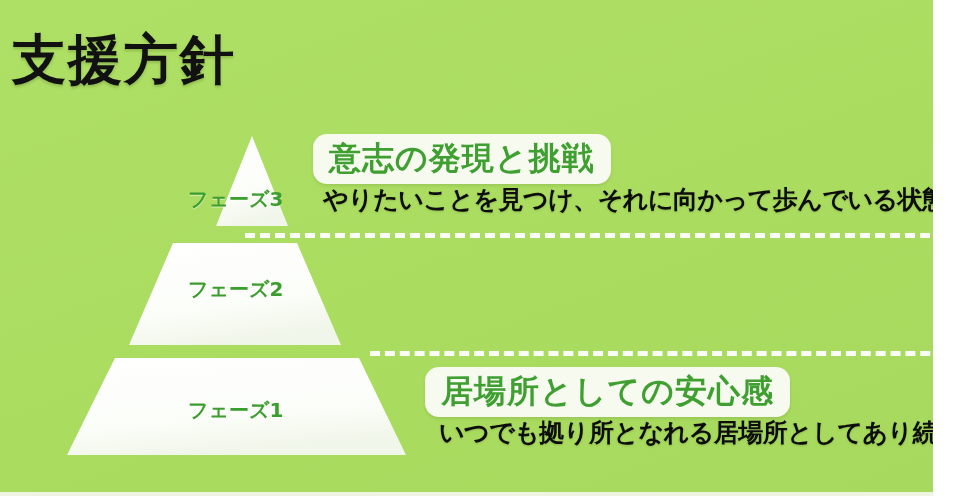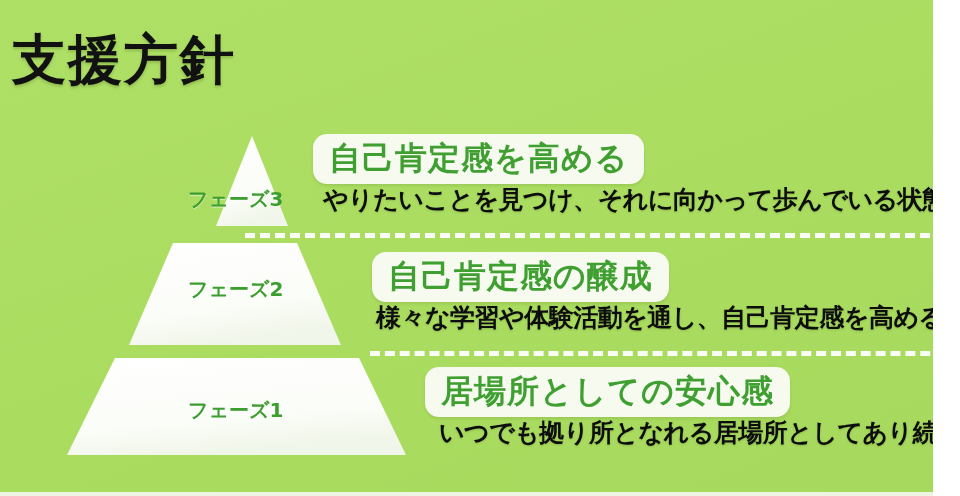--- a/index.html
+++ b/index.html
@@ -139,28 +139,24 @@
   <div id="pyramid-labels">
     <div id="tier3-label" class="tier-label">フェーズ3</div>
     <div id="tier2-label" class="tier-label">フェーズ2</div>
     <div id="tier1-label" class="tier-label">フェーズ1</div>
   </div>
 
   <div id="divider-1" class="divider"></div>
   <div id="divider-2" class="divider"></div>
 
   <div id="phase3-block" class="phase-block">
-    <div class="phase-heading">自己肯定感を高める</div>
+    <div class="phase-heading">意志の発現と挑戦</div>
     <div class="phase-desc">やりたいことを見つけ、それに向かって歩んでいる状態をつくる</div>
   </div>
 
-  <div id="phase2-block" class="phase-block">
-    <div class="phase-heading">自己肯定感の醸成</div>
-    <div class="phase-desc">様々な学習や体験活動を通し、自己肯定感を高める</div>
-  </div>
 
   <div id="phase1-block" class="phase-block">
     <div class="phase-heading">居場所としての安心感</div>
     <div class="phase-desc">いつでも拠り所となれる居場所としてあり続ける</div>
   </div>
 
   <div class="bottom-strip"></div>
 </div>
 
 </body></html>

